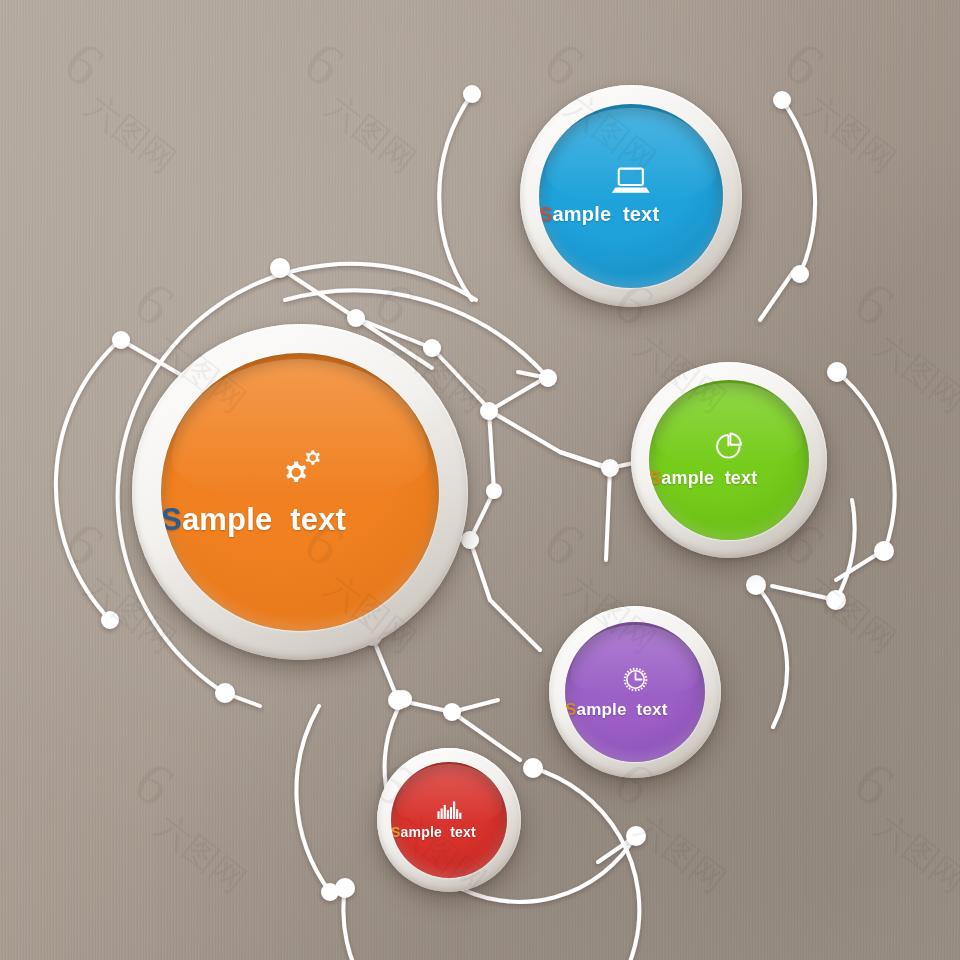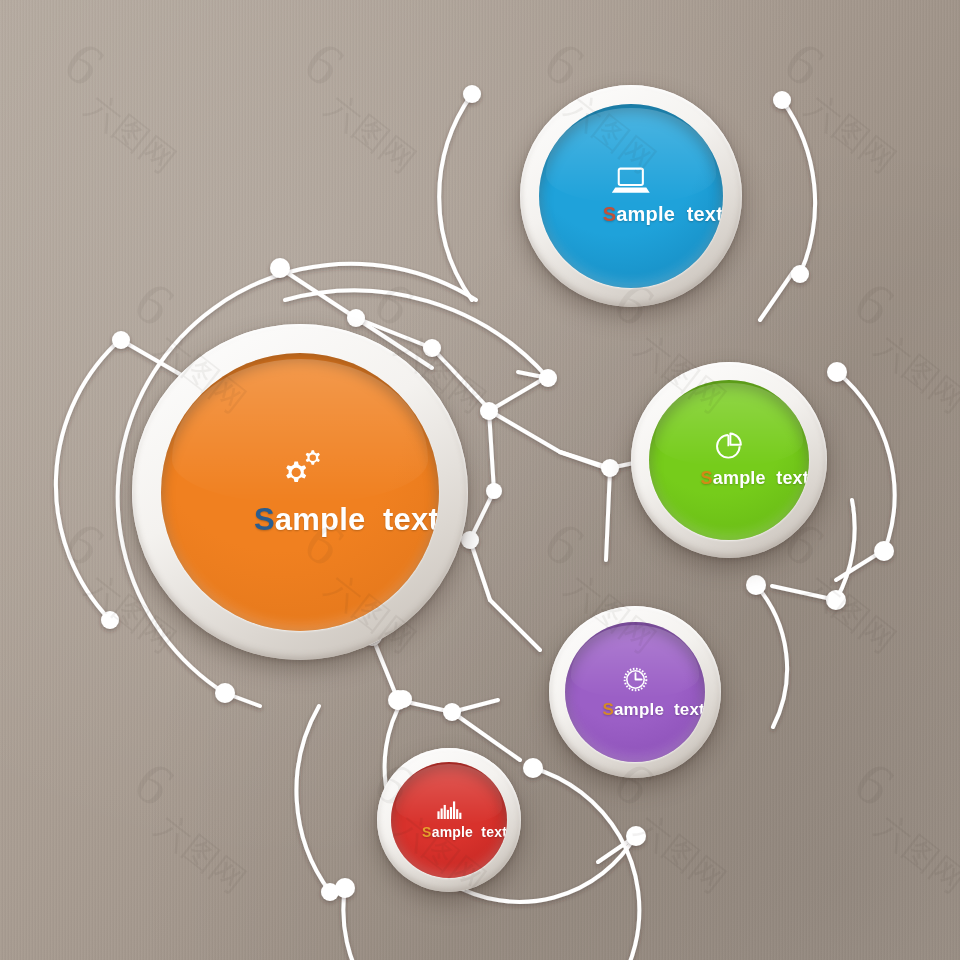--- a/index.html
+++ b/index.html
@@ -37,21 +37,21 @@
     position:absolute;left:0;top:0;border-radius:50%;
     background:linear-gradient(150deg,#ffffff 0%,#f4f2ef 42%,#dcd7d1 72%,#c3bcb4 100%);
     box-shadow:
       0 10px 22px rgba(60,48,40,0.36),
       0 2px 5px rgba(60,48,40,0.24),
       inset 0 2px 3px rgba(255,255,255,0.95),
       inset 0 -3px 6px rgba(150,140,130,0.45);
   }
   .disc{
     position:absolute;border-radius:50%;
-    display:flex;flex-direction:column;align-items:flex-end;justify-content:center;
+    display:flex;flex-direction:column;align-items:flex-start;justify-content:center;
     box-shadow:
       inset 0 7px 14px rgba(0,0,0,0.30),
       inset 0 -5px 12px rgba(255,255,255,0.20),
       0 1px 2px rgba(255,255,255,0.65);
     overflow:hidden;
   }
   .disc .gloss{
     position:absolute;left:4%;top:2%;width:92%;height:52%;
     border-radius:50% 50% 48% 48% / 70% 70% 30% 30%;
     background:linear-gradient(180deg,rgba(255,255,255,0.20),rgba(255,255,255,0.0));

